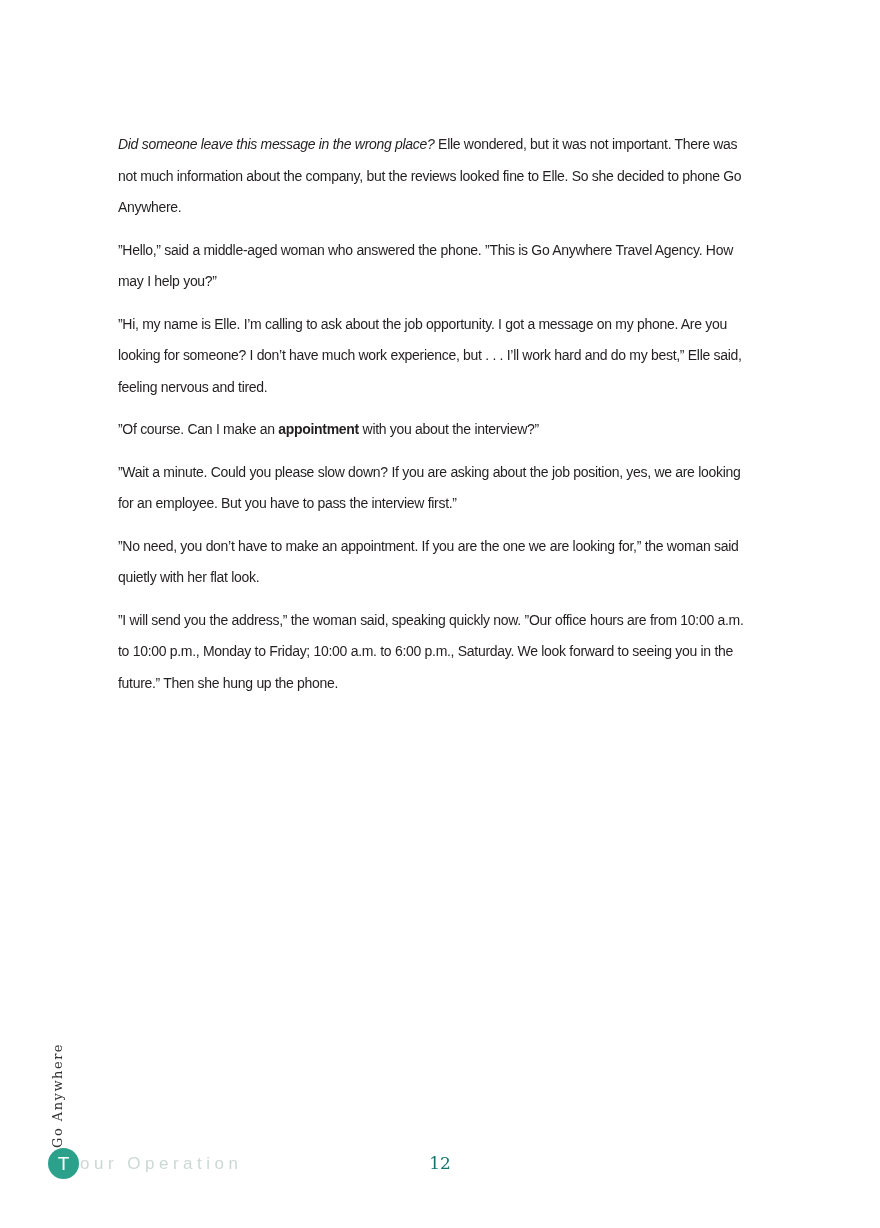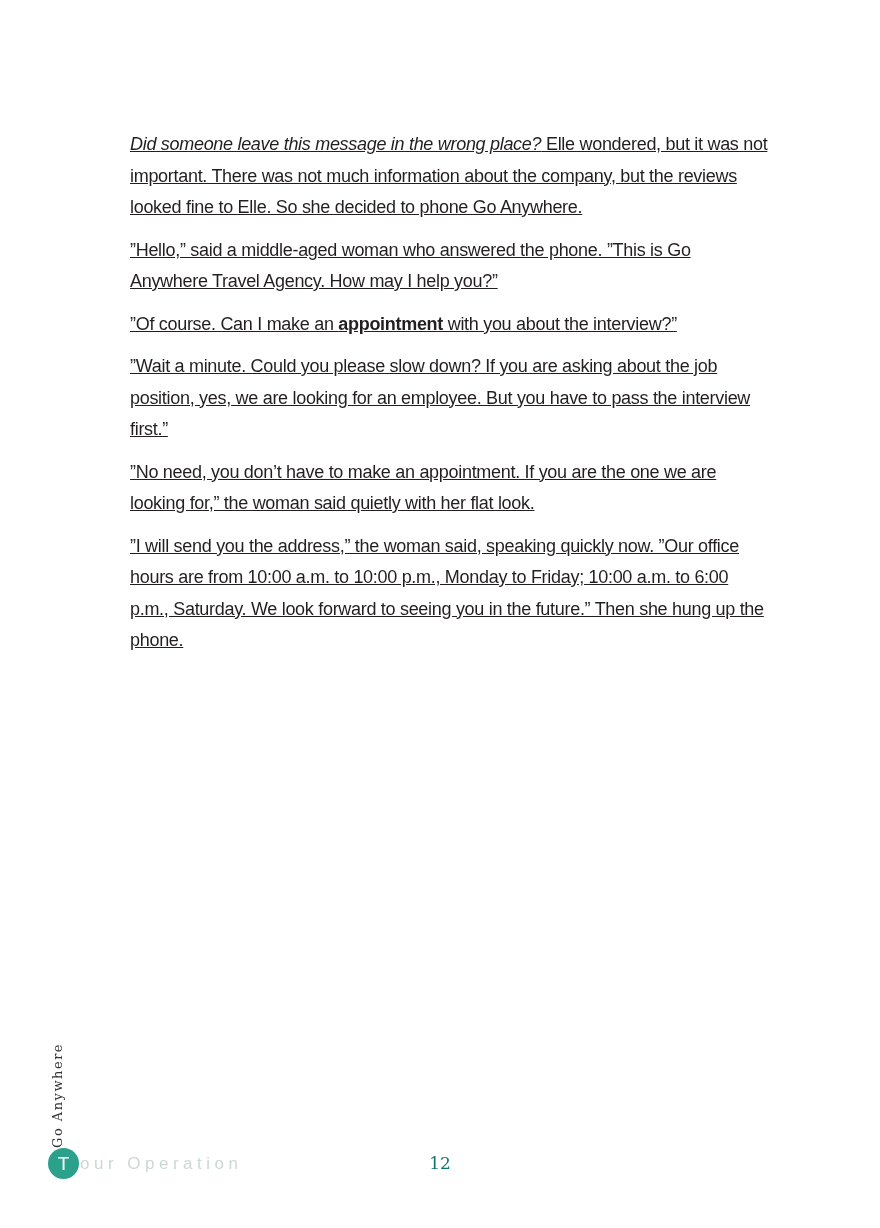--- a/index.html
+++ b/index.html
@@ -10,29 +10,28 @@
   .page {
     position: relative;
     width: 880px;
     height: 1228px;
     background: #ffffff;
     overflow: hidden;
     font-family: "Liberation Sans", sans-serif;
   }
   .content {
     position: absolute;
-    left: 130px;
+    left: 118px;
     top: 129px;
     width: 640px;
-    font-size: 18px;
+    font-size: 14px;
     line-height: 31.5px;
     letter-spacing: -0.3px;
     color: #231f20;
     text-align: left;
-    text-decoration: underline;
   }
   .content p {
     margin: 0 0 11px 0;
   }
   .run-regular { font-style: normal; font-weight: normal; }
   .run-italic  { font-style: italic; }
   .run-bold    { font-weight: bold; }
 
   .brand-vertical {
     position: absolute;
@@ -85,20 +84,21 @@
   }
 </style>
 </head>
 <body>
 
 <div class="page">
 
   <div class="content" style="color: rgb(35, 31, 32);">
       <p><span class="run-italic">Did someone leave this message in the wrong place?</span><span class="run-regular"> Elle wondered, but it was not important. There was not much information about the company, but the reviews looked fine to Elle. So she decided to phone Go Anywhere.</span></p>
       <p><span class="run-regular">”Hello,” said a middle-aged woman who answered the phone. ”This is Go Anywhere Travel Agency. How may I help you?”</span></p>
+      <p><span class="run-regular">”Hi, my name is Elle. I’m calling to ask about the job opportunity. I got a message on my phone. Are you looking for someone? I don’t have much work experience, but . . . I’ll work hard and do my best,” Elle said, feeling nervous and tired.</span></p>
       <p><span class="run-regular">”Of course. Can I make an </span><span class="run-bold">appointment</span><span class="run-regular"> with you about the interview?”</span></p>
       <p><span class="run-regular">”Wait a minute. Could you please slow down? If you are asking about the job position, yes, we are looking for an employee. But you have to pass the interview first.”</span></p>
       <p><span class="run-regular">”No need, you don’t have to make an appointment. If you are the one we are looking for,” the woman said quietly with her flat look.</span></p>
       <p><span class="run-regular">”I will send you the address,” the woman said, speaking quickly now. ”Our office hours are from 10:00 a.m. to 10:00 p.m., Monday to Friday; 10:00 a.m. to 6:00 p.m., Saturday. We look forward to seeing you in the future.”  Then she hung up the phone.</span></p>
     </div>
 
   <div class="brand-vertical">Go Anywhere</div>
 
   <div class="footer-series">
     <div class="badge" title="T" style="background: rgb(43, 161, 140);">

